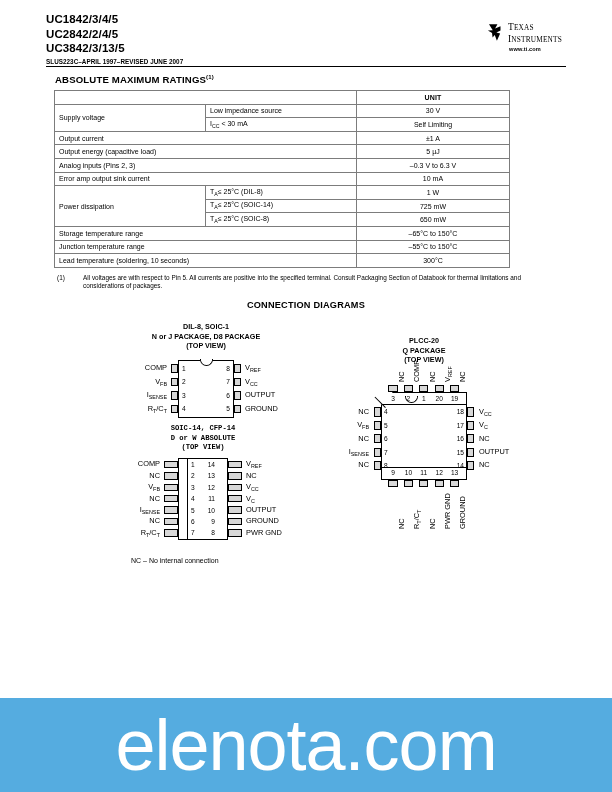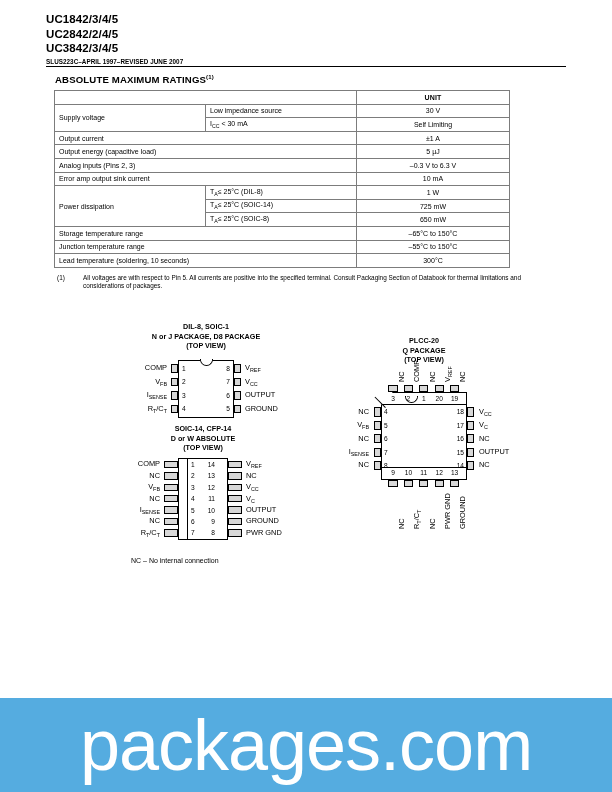--- a/index.html
+++ b/index.html
@@ -301,26 +301,36 @@
   }
 </style>
 </head>
 <body>
 
 <div class="page">
 
   <div class="hdr-titles">
     <div>UC1842/3/4/5</div>
     <div>UC2842/2/4/5</div>
-    <div>UC3842/3/4/5</div>
+    <div>UC3842/3/13/5</div>
   </div>
 
   <div class="hdr-sub">SLUS223C–APRIL 1997–REVISED JUNE 2007</div>
   <div class="hdr-rule"></div>
 
+  <div class="ti-logo">
+    <svg class="ti-mark" viewBox="0 0 20 21">
+      <path d="M2.2 1.2 L11.6 1.2 L9.0 6.0 L15.0 3.6 L15.0 8.4 L10.4 10.4 L14.6 11.6 L11.0 19.6 L8.6 13.2 L6.2 16.0 L5.6 11.0 L1.0 8.4 L6.4 8.0 Z" fill="#000"></path>
+    </svg>
+    <div class="ti-name">
+      <div><span>T</span><span class="sc">EXAS</span></div>
+      <div><span>I</span><span class="sc">NSTRUMENTS</span></div>
+    </div>
+    <div class="ti-url">www.ti.com</div>
+  </div>
 
   <div class="sec-title">
     <span>ABSOLUTE MAXIMUM RATINGS</span><sup>(1)</sup>
   </div>
 
   <table class="rt">
     <tbody id="rt-body">
         <tr>
           <th class="c-param" colspan="2"></th>
           <th class="c-unit">UNIT</th>
@@ -376,20 +386,21 @@
           <td class="c-unit">300°C</td>
         </tr>
       </tbody>
   </table>
 
   <div class="fnote">
     <span class="num">(1)</span>
     <span class="txt">All voltages are with respect to Pin 5. All currents are positive into the specified terminal. Consult Packaging Section of Databook for thermal limitations and considerations of packages.</span>
   </div>
 
+  <div class="cd-title">CONNECTION DIAGRAMS</div>
 
   <div id="diagrams-layer">
       <div class="pkg-head" style="left: 106px; top: 322px; width: 200px;">
         <div>DIL-8, SOIC-1</div>
         <div>N or J PACKAGE, D8 PACKAGE</div>
         <div>(TOP VIEW)</div>
       </div>
       <div class="chip-body" style="left: 178px; top: 360px; width: 56px; height: 58px;"></div>
       <div class="notch" style="left: 199.5px; top: 359.2px;"></div>
       <div class="notch-mask" style="left: 200.5px; top: 359.2px;"></div>
@@ -410,21 +421,21 @@
       <div class="pin-lbl" style="left: 245px; top: 364.3px;">V<sub>REF</sub></div>
       <div class="pin-stub" style="left: 234px; top: 377.8px; width: 7px; height: 8.4px;"></div>
       <div class="pin-num" style="left: 217px; top: 378.4px; width: 13px; text-align: right;">7</div>
       <div class="pin-lbl" style="left: 245px; top: 377.8px;">V<sub>CC</sub></div>
       <div class="pin-stub" style="left: 234px; top: 391.3px; width: 7px; height: 8.4px;"></div>
       <div class="pin-num" style="left: 217px; top: 391.9px; width: 13px; text-align: right;">6</div>
       <div class="pin-lbl" style="left: 245px; top: 391.3px;">OUTPUT</div>
       <div class="pin-stub" style="left: 234px; top: 404.8px; width: 7px; height: 8.4px;"></div>
       <div class="pin-num" style="left: 217px; top: 405.4px; width: 13px; text-align: right;">5</div>
       <div class="pin-lbl" style="left: 245px; top: 404.8px;">GROUND</div>
-      <div class="pkg-head" style="left: 103px; top: 424px; width: 200px;">
+      <div class="pkg-head" style="left: 103px; top: 424px; width: 200px; font-family: Liberation Mono, monospace;">
         <div>SOIC-14, CFP-14</div>
         <div>D or W ABSOLUTE</div>
         <div>(TOP VIEW)</div>
       </div>
       <div class="chip-body" style="left: 178px; top: 458px; width: 50px; height: 82px;"></div>
       <div class="divider-line" style="left: 187px; top: 458px; height: 82px;"></div>
       <div class="pin-stub" style="left: 164px; top: 460.8px; width: 14px; height: 7.4px;"></div>
       <div class="pin-num" style="left: 191px; top: 460.9px;">1</div>
       <div class="pin-lbl r" style="left: 90px; top: 460.3px; width: 70px;">COMP</div>
       <div class="pin-stub" style="left: 164px; top: 472.2px; width: 14px; height: 7.4px;"></div>
@@ -540,15 +551,15 @@
       <div class="pin-lbl" style="left: 479px; top: 461.4px;">NC</div>
     </div>
 
   <div class="nc-note">NC – No internal connection</div>
 
   <div class="footer-rule"></div>
   <div class="page-num">2</div>
   <div class="footer-link">Submit Documentation Feedback</div>
 
   <div class="wm-band"></div>
-  <div class="wm-text">packages.com</div>
+  <div class="wm-text">elenota.com</div>
 
 </div>
 
 </body></html>

